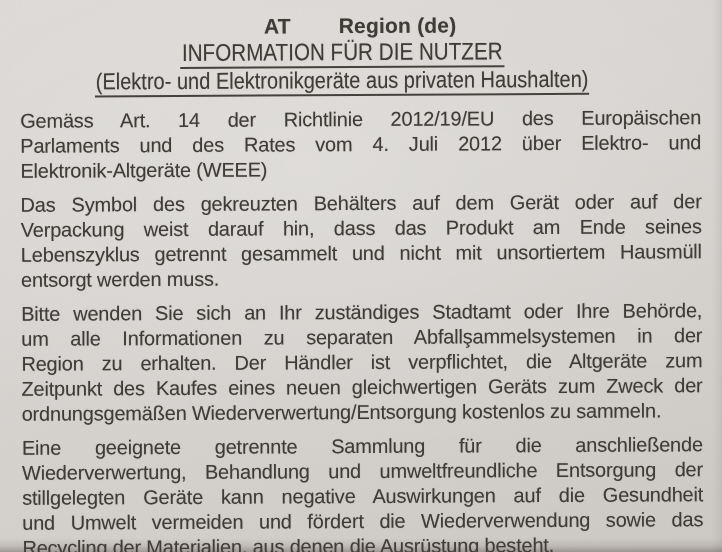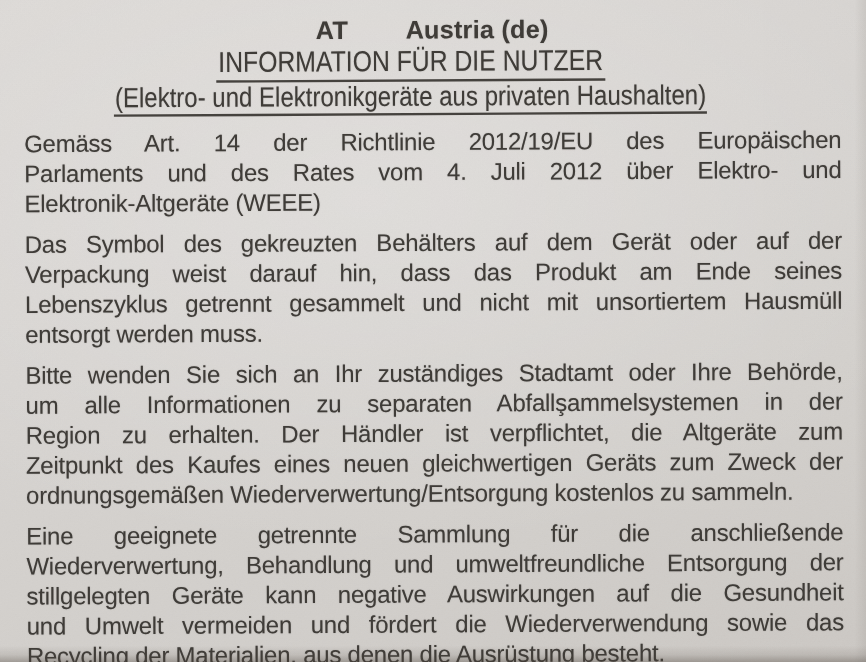--- a/index.html
+++ b/index.html
@@ -93,21 +93,21 @@
       <feComponentTransfer>
           <feFuncA type="linear" slope="0.10" intercept="0"></feFuncA>
         </feComponentTransfer>
     </filter>
     <rect width="722" height="552" filter="url(#noise)"></rect>
   </svg>
 
   <div class="content">
 
     <div class="hline1">
-      <span class="country-code">AT</span><span class="country-name">Austria  (de)</span>
+      <span class="country-code">AT</span><span class="country-name">Region  (de)</span>
     </div>
 
     <div class="hline2">
       <span class="u">INFORMATION FÜR DIE NUTZER</span>
     </div>
 
     <div class="hline3">
       <span class="u">(Elektro- und Elektronikgeräte aus privaten Haushalten)</span>
     </div>
 

